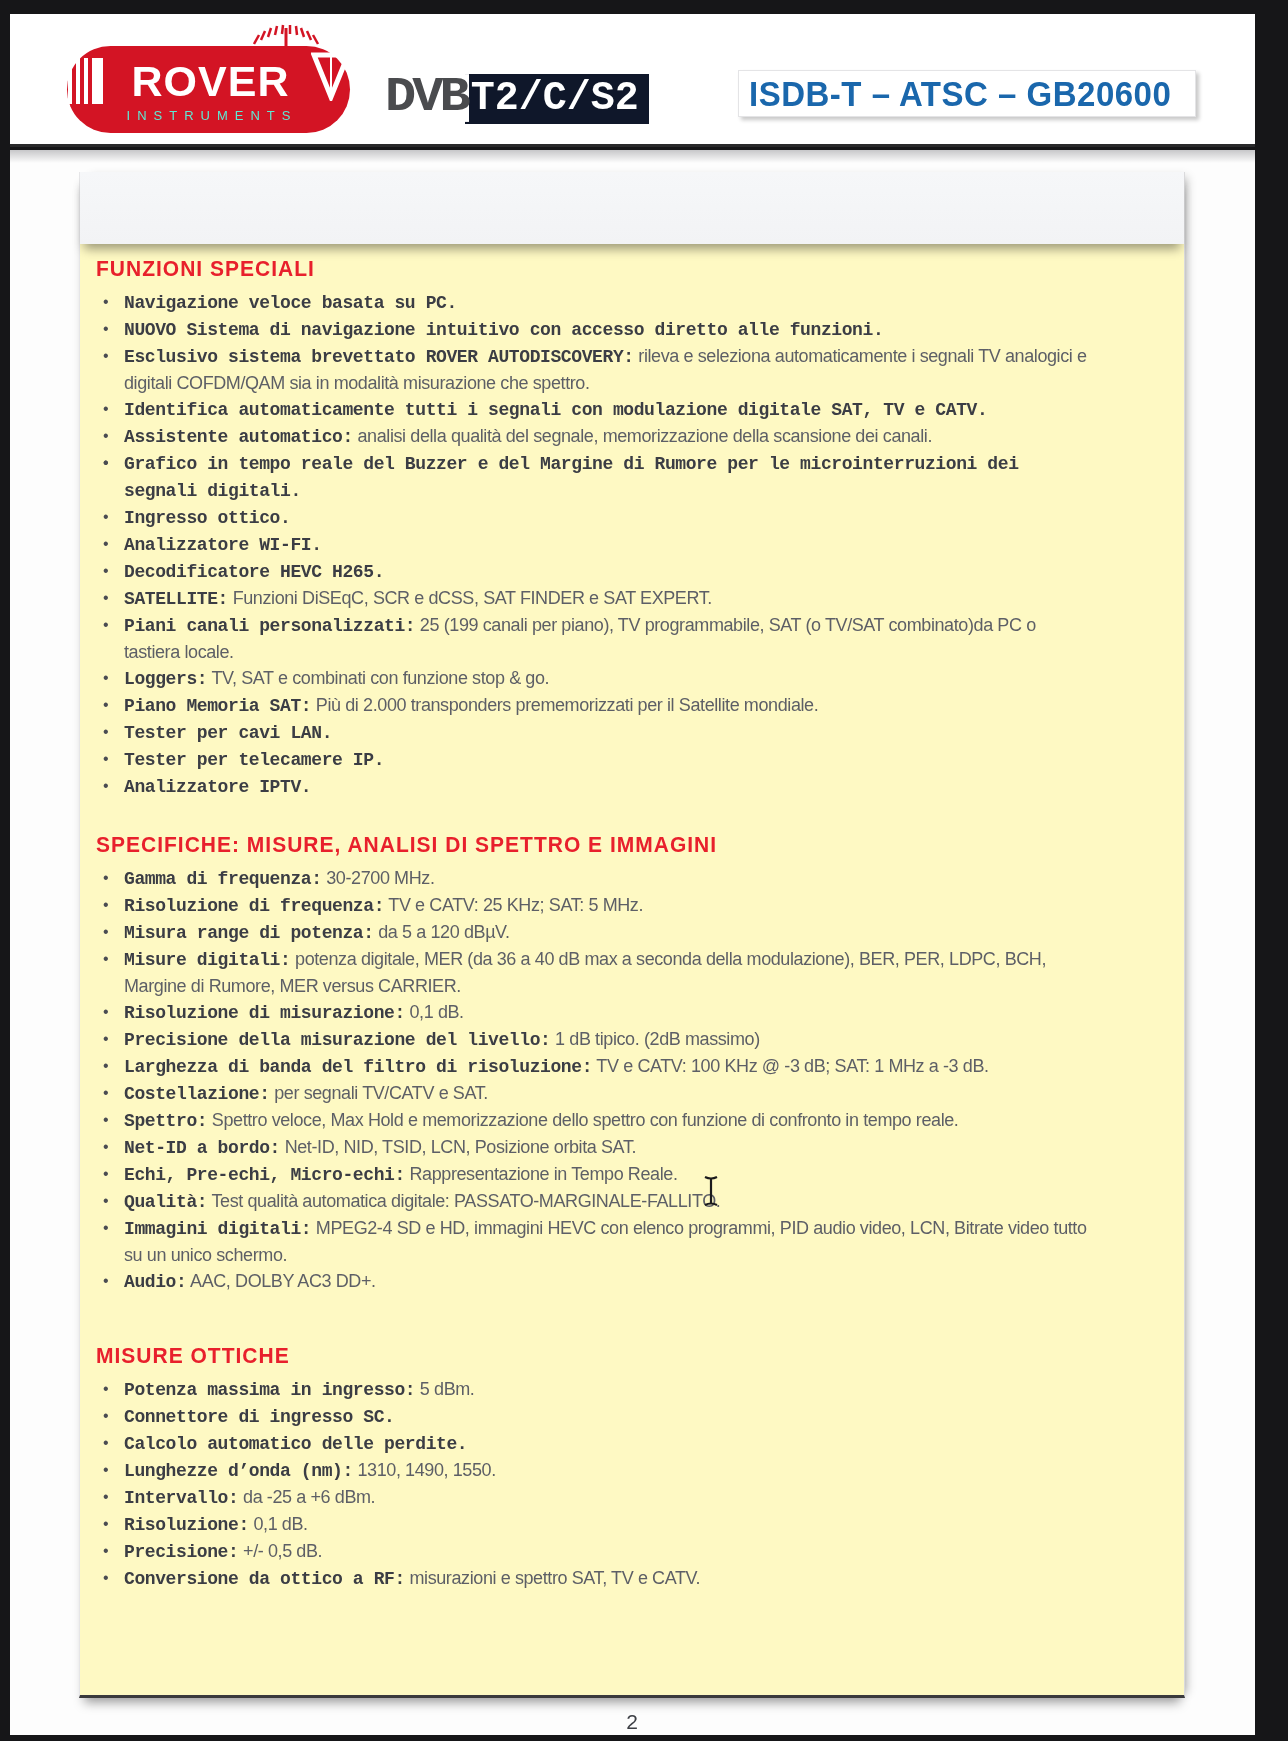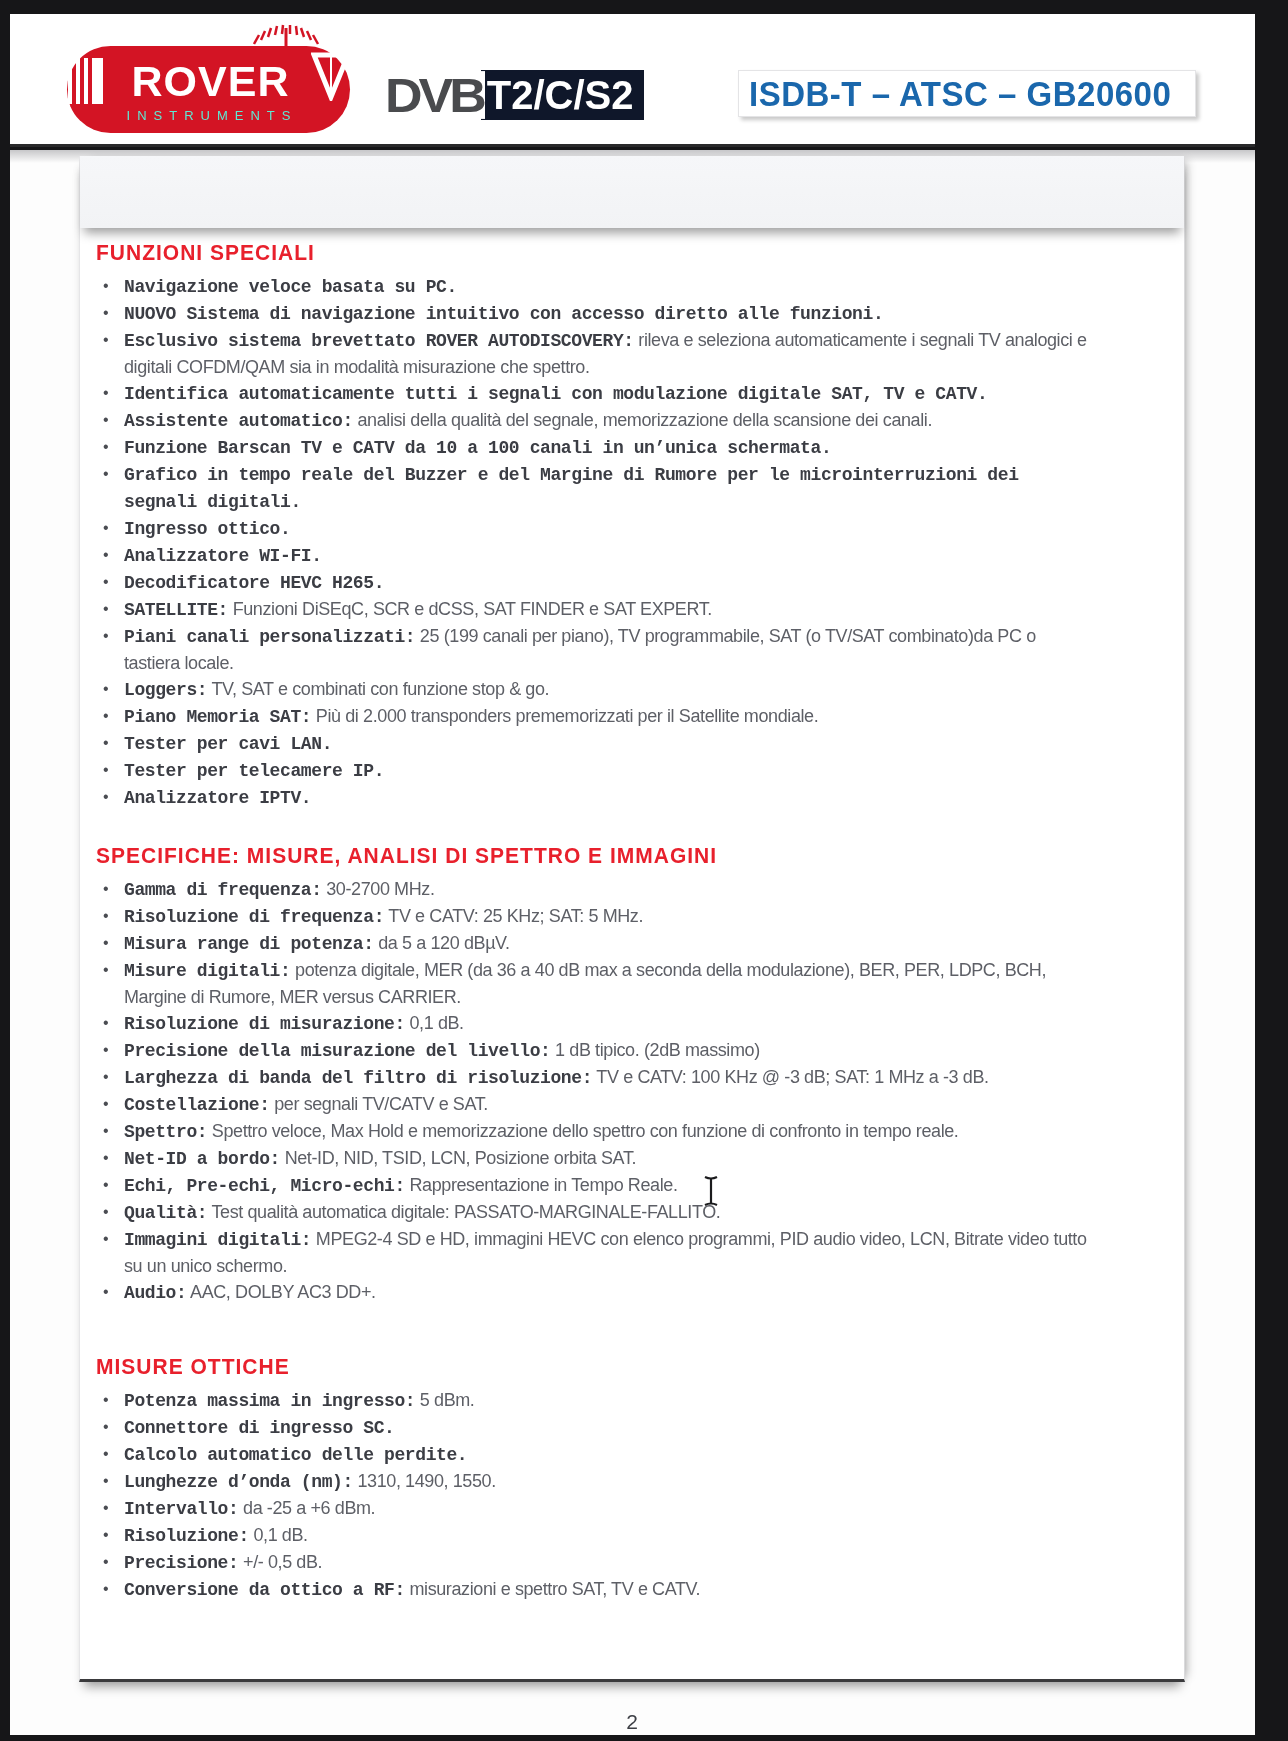--- a/index.html
+++ b/index.html
@@ -37,21 +37,21 @@
     color:#ffffff;font-size:43px;font-weight:700;letter-spacing:1px;line-height:1;
     display:flex;align-items:center;
   }
   .rover-v{margin:-18px -2px 0 -2px;display:block;}
   .rover-sub{
     color:#5eead4;font-size:13px;font-weight:400;letter-spacing:7px;
     margin-top:4px;text-indent:7px;
   }
   .rover-gauge{position:absolute;left:175px;top:-24px;width:84px;height:34px;}
   
-  .dvb-logo{position:absolute;left:375px;top:52px;height:58px;display:flex;align-items:center;}
+  .dvb-logo{position:absolute;left:375px;top:52px;height:58px;display:flex;align-items:flex-end;font-family:Liberation Mono, monospace;}
   .dvb-word{
     color:#4a4b4e;font-size:52px;font-weight:800;letter-spacing:-4px;line-height:1;
     transform:scaleY(0.92);position:relative;z-index:2;background:#fff;padding-right:2px;
   }
   .dvb-band{
     background:#0f172a;height:50px;display:flex;align-items:center;
     padding:0 10px 0 6px;margin-left:-4px;
   }
   .dvb-band span{color:#ffffff;font-size:40px;font-weight:700;letter-spacing:0px;line-height:1;}
   
@@ -60,22 +60,22 @@
     background:#ffffff;border:1px solid #e4e4e6;
     box-shadow:3px 3px 4px rgba(0,0,0,.22);
     display:flex;align-items:center;padding:16px 10px;
   }
   .std-badge span{
     color:#1a67ac;font-size:33px;font-weight:700;letter-spacing:0.5px;
     white-space:nowrap;transform:scaleY(1.05);transform-origin:left center;
   }
   
   .content-box{
-    position:absolute;left:79px;top:156px;width:1106px;height:1526px;box-sizing:border-box;
-    background:#ffffff;
+    position:absolute;left:79px;top:172px;width:1106px;height:1526px;box-sizing:border-box;
+    background:#fef9c3;
     border-left:1px solid #e6e6e8;border-right:1px solid #dadadc;
     border-bottom:3px solid #3a3a3c;
     box-shadow:7px 0 9px -5px rgba(0,0,0,.25), 0 10px 10px -5px rgba(0,0,0,.35);
   }
   .content-banner{
     height:72px;background:linear-gradient(#f6f7f9,#f2f3f5);
     box-shadow:0 9px 10px -4px rgba(0,0,0,.38);
     position:relative;z-index:1;
   }
   .sections{padding:0 50px 0 16px;position:relative;z-index:0;}
@@ -162,21 +162,21 @@
 <div class="content-box">
   <div class="content-banner"></div>
   <div class="sections">
       <h2 class="sec-title sec-1">FUNZIONI SPECIALI</h2>
       <ul class="bullets">
         <li><span class="dot">•</span><b>Navigazione veloce basata su PC.</b></li>
         <li><span class="dot">•</span><b>NUOVO Sistema di navigazione intuitivo con accesso diretto alle funzioni.</b></li>
         <li><span class="dot">•</span><b>Esclusivo sistema brevettato ROVER AUTODISCOVERY:</b><span> rileva e seleziona automaticamente i segnali TV analogici e digitali COFDM/QAM sia in modalità misurazione che spettro.</span></li>
         <li><span class="dot">•</span><b>Identifica automaticamente tutti i segnali con modulazione digitale SAT, TV e CATV.</b></li>
         <li><span class="dot">•</span><b>Assistente automatico:</b><span> analisi della qualità del segnale, memorizzazione della scansione dei canali.</span></li>
-        <li><span class="dot">•</span><b>Funzione Barscan TV e CATV da 10 a 100 canali in un’unica schermata.</b></li>
+        <li><span class="dot">•</span></li>
         <li><span class="dot">•</span><b>Grafico in tempo reale del Buzzer e del Margine di Rumore per le microinterruzioni dei segnali digitali.</b></li>
         <li><span class="dot">•</span><b>Ingresso ottico.</b></li>
         <li><span class="dot">•</span><b>Analizzatore WI-FI.</b></li>
         <li><span class="dot">•</span><b>Decodificatore HEVC H265.</b></li>
         <li><span class="dot">•</span><b>SATELLITE:</b><span> Funzioni DiSEqC, SCR e dCSS, SAT FINDER e SAT EXPERT.</span></li>
         <li><span class="dot">•</span><b>Piani canali personalizzati:</b><span> 25 (199 canali per piano), TV programmabile, SAT (o TV/SAT combinato)da PC o tastiera locale.</span></li>
         <li><span class="dot">•</span><b>Loggers:</b><span> TV, SAT e combinati con funzione stop &amp; go.</span></li>
         <li><span class="dot">•</span><b>Piano Memoria SAT:</b><span> Più di 2.000 transponders prememorizzati per il Satellite mondiale.</span></li>
         <li><span class="dot">•</span><b>Tester per cavi LAN.</b></li>
         <li><span class="dot">•</span><b>Tester per telecamere IP.</b></li>

